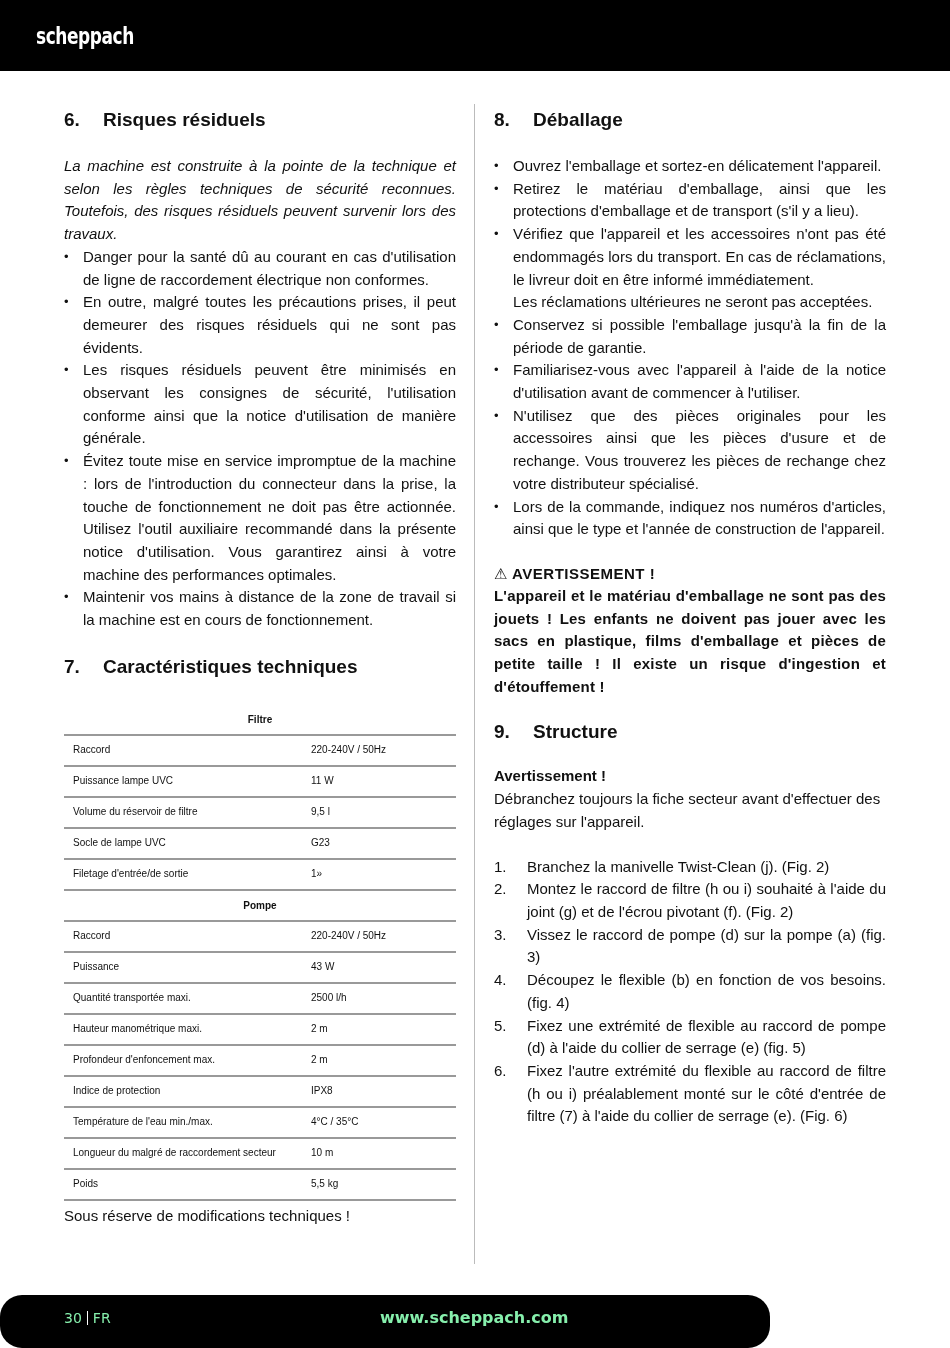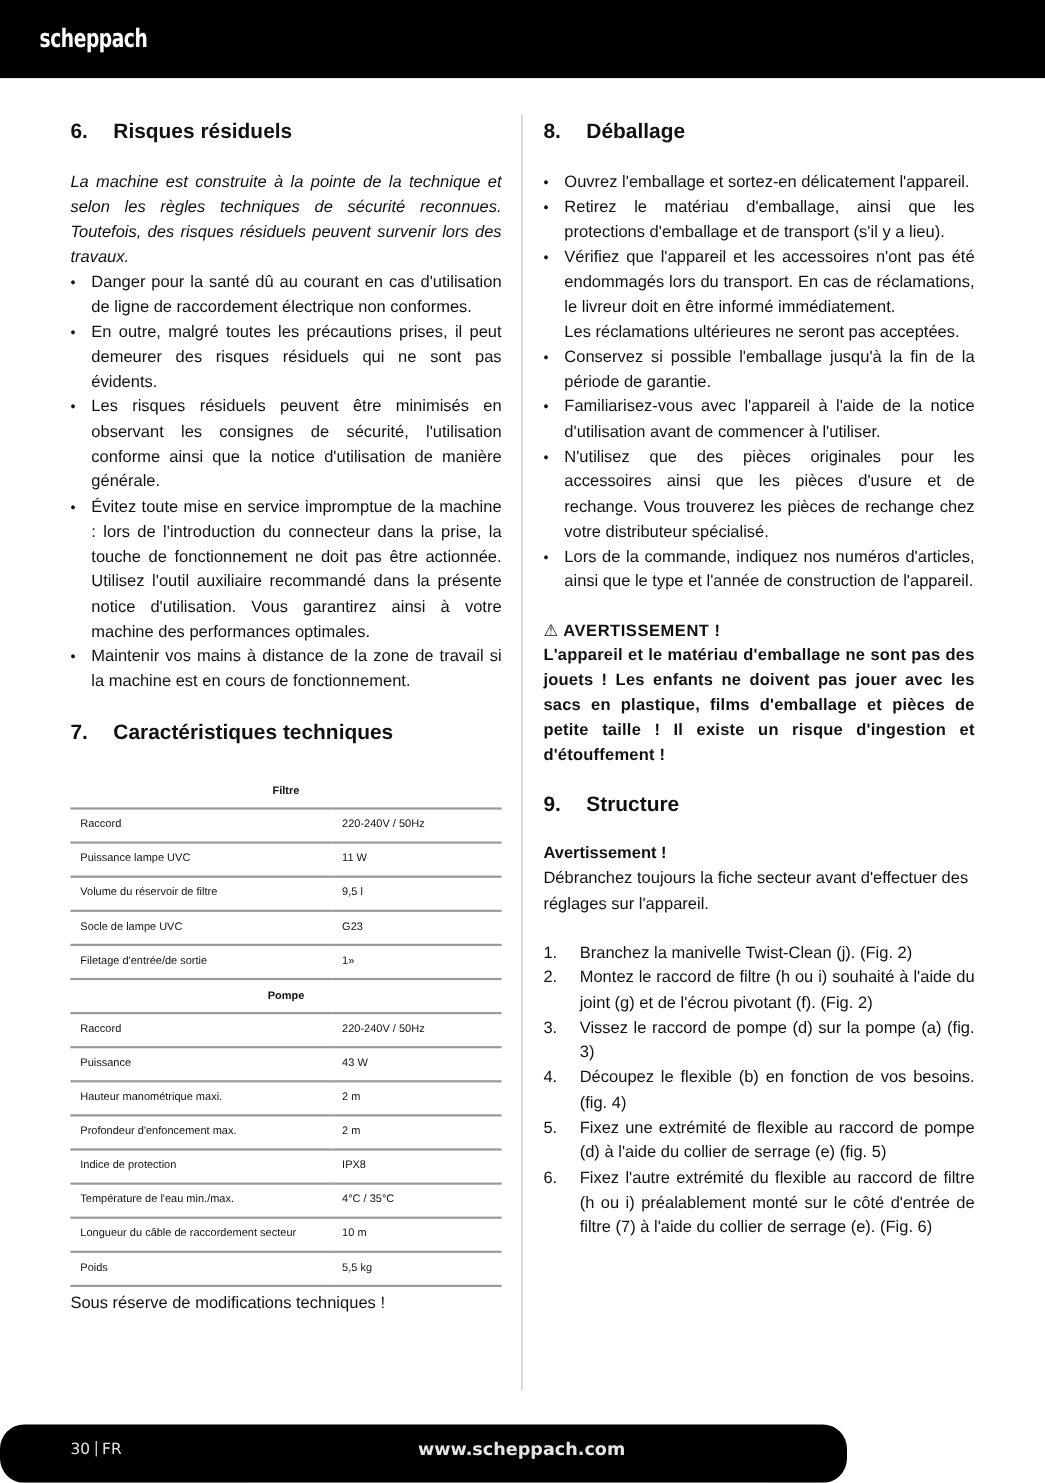--- a/index.html
+++ b/index.html
@@ -49,21 +49,21 @@
   }
   .spec-table td {
     padding: 5px 9px 6px 9px; vertical-align: top; line-height: 18px;
     border-bottom: 2px solid #999;
   }
   .spec-table td.val { text-align: left; white-space: nowrap; }
   .warn-title { font-weight: bold; font-size: 15px; letter-spacing: 0.5px; line-height: 22px; }
   .warn-body { font-weight: bold; font-size: 15px; line-height: 22.7px; text-align: justify; letter-spacing: 0.2px; }
   .footer {
     position: absolute; left: 0; top: 1295px; width: 770px; height: 53px;
-    background: #000; color: #e5e5e5; border-radius: 22px;
+    background: #000; color: #86efac; border-radius: 22px;
   }
   .footer .page {
     position: absolute; left: 64px; top: 15px; font-size: 14px;
     font-family: "DejaVu Sans", sans-serif;
   }
   .footer .page .sep { display: inline-block; width: 1px; height: 14px; background: #fff; margin: 0 5px; vertical-align: -2px; }
   .footer .site {
     position: absolute; left: 380px; top: 13px; font-size: 16px; font-weight: bold;
     font-family: "DejaVu Sans", sans-serif;
   }
@@ -128,37 +128,41 @@
           </tr>
         <tr>
             <td>Raccord</td>
             <td class="val">220-240V / 50Hz</td>
           </tr>
         <tr>
             <td>Puissance</td>
             <td class="val">43 W</td>
           </tr>
         <tr>
+            <td>Quantité transportée maxi.</td>
+            <td class="val">2500 l/h</td>
+          </tr>
+        <tr>
             <td>Hauteur manométrique maxi.</td>
             <td class="val">2 m</td>
           </tr>
         <tr>
             <td style="width:220px">Profondeur d'enfoncement max.</td>
             <td class="val">2 m</td>
           </tr>
         <tr>
             <td>Indice de protection</td>
             <td class="val">IPX8</td>
           </tr>
         <tr>
             <td>Température de l'eau min./max.</td>
             <td class="val">4°C / 35°C</td>
           </tr>
         <tr>
-            <td style="width:220px">Longueur du câble de raccordement secteur</td>
+            <td style="width:220px">Longueur du malgré de raccordement secteur</td>
             <td class="val">10 m</td>
           </tr>
         <tr>
             <td>Poids</td>
             <td class="val">5,5 kg</td>
           </tr>
       </tbody>
     </table>
     <p style="margin-top:4px">Sous réserve de modifications techniques !</p>
   </section>

